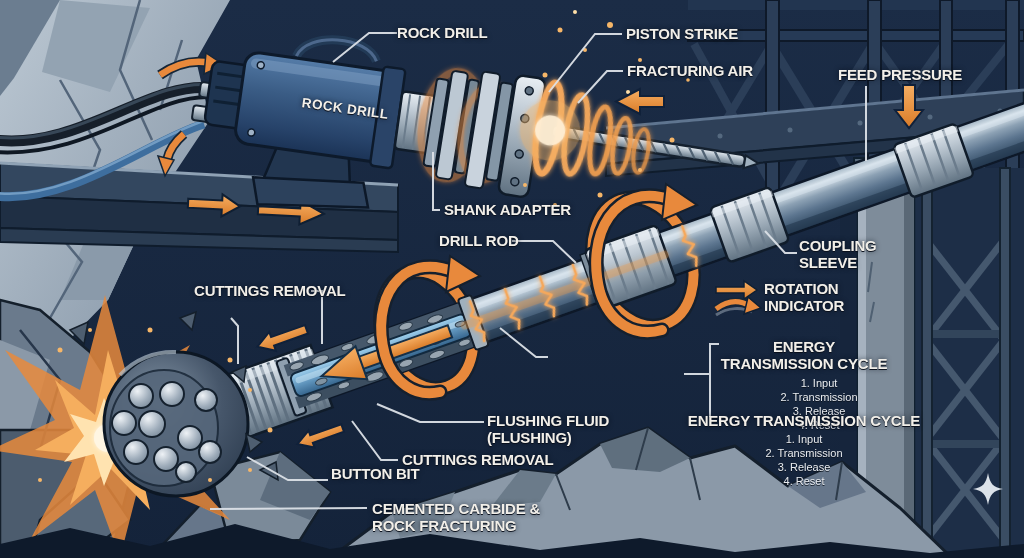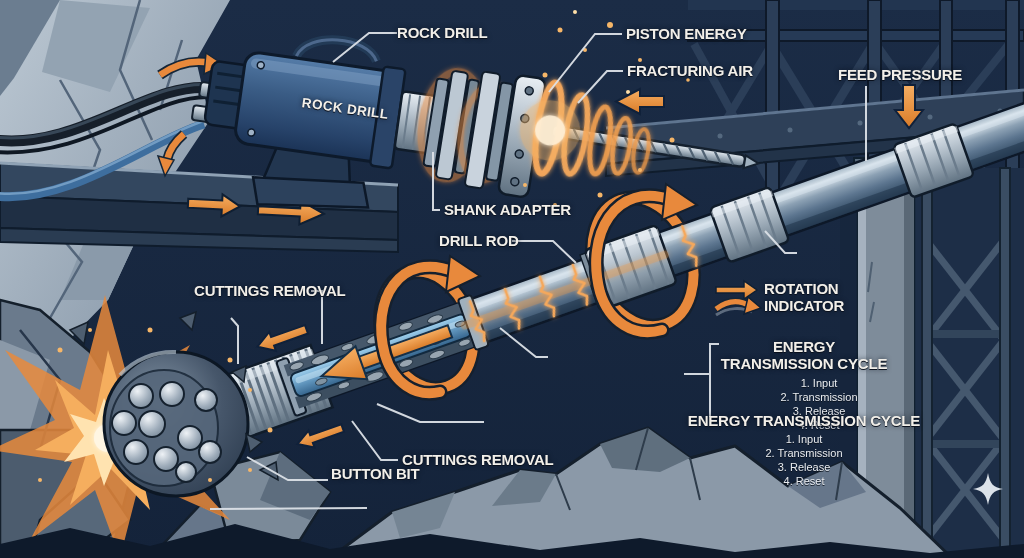--- a/index.html
+++ b/index.html
@@ -429,30 +429,33 @@
     <path d="M398,460 L381,460 L352,421"></path>
     <path d="M328,480 L288,480 L247,457"></path>
     <path d="M367,508 L210,509"></path>
     <path d="M684,374 L710,374 M710,417 L710,344 L719,344"></path>
   </g>
 
   <path transform="translate(988,489)" d="M0,-16 C2,-5 5,-2 15,0 C5,2 2,5 0,16 C-2,5 -5,2 -15,0 C-5,-2 -2,-5 0,-16" fill="#E6ECF2" opacity=".95"></path>
 </svg>
 
 <div class="lbl" style="left:397px;top:25px">ROCK DRILL</div>
-<div class="lbl" style="left:626px;top:26px">PISTON ENERGY</div>
+<div class="lbl" style="left:626px;top:26px">PISTON STRIKE</div>
 <div class="lbl" style="left:627px;top:63px">FRACTURING AIR</div>
 <div class="lbl" style="left:838px;top:67px">FEED PRESSURE</div>
 <div class="lbl tilt" style="left:303px;top:95px">ROCK DRILL</div>
 <div class="lbl" style="left:444px;top:202px">SHANK ADAPTER</div>
 <div class="lbl" style="left:439px;top:233px">DRILL ROD</div>
+<div class="lbl wrap" style="left:799px;top:238px;width:82px">COUPLING SLEEVE</div>
 <div class="lbl wrap" style="left:764px;top:281px;width:92px">ROTATION INDICATOR</div>
 <div class="lbl" style="left:194px;top:283px">CUTTINGS REMOVAL</div>
+<div class="lbl wrap" style="left:487px;top:413px;width:132px">FLUSHING FLUID (FLUSHING)</div>
 <div class="lbl" style="left:402px;top:452px">CUTTINGS REMOVAL</div>
 <div class="lbl" style="left:331px;top:466px">BUTTON BIT</div>
+<div class="lbl wrap" style="left:372px;top:501px;width:175px">CEMENTED CARBIDE &amp; ROCK FRACTURING</div>
 
 <div class="cycle" style="left:719px;top:338px;width:200px">
   <div class="t wrap" style="width:170px">ENERGY TRANSMISSION CYCLE</div>
   <ol>
     <li>1. Input</li>
     <li>2. Transmission</li>
     <li>3. Release</li>
     <li>4. Reset</li>
   </ol>
 </div>

